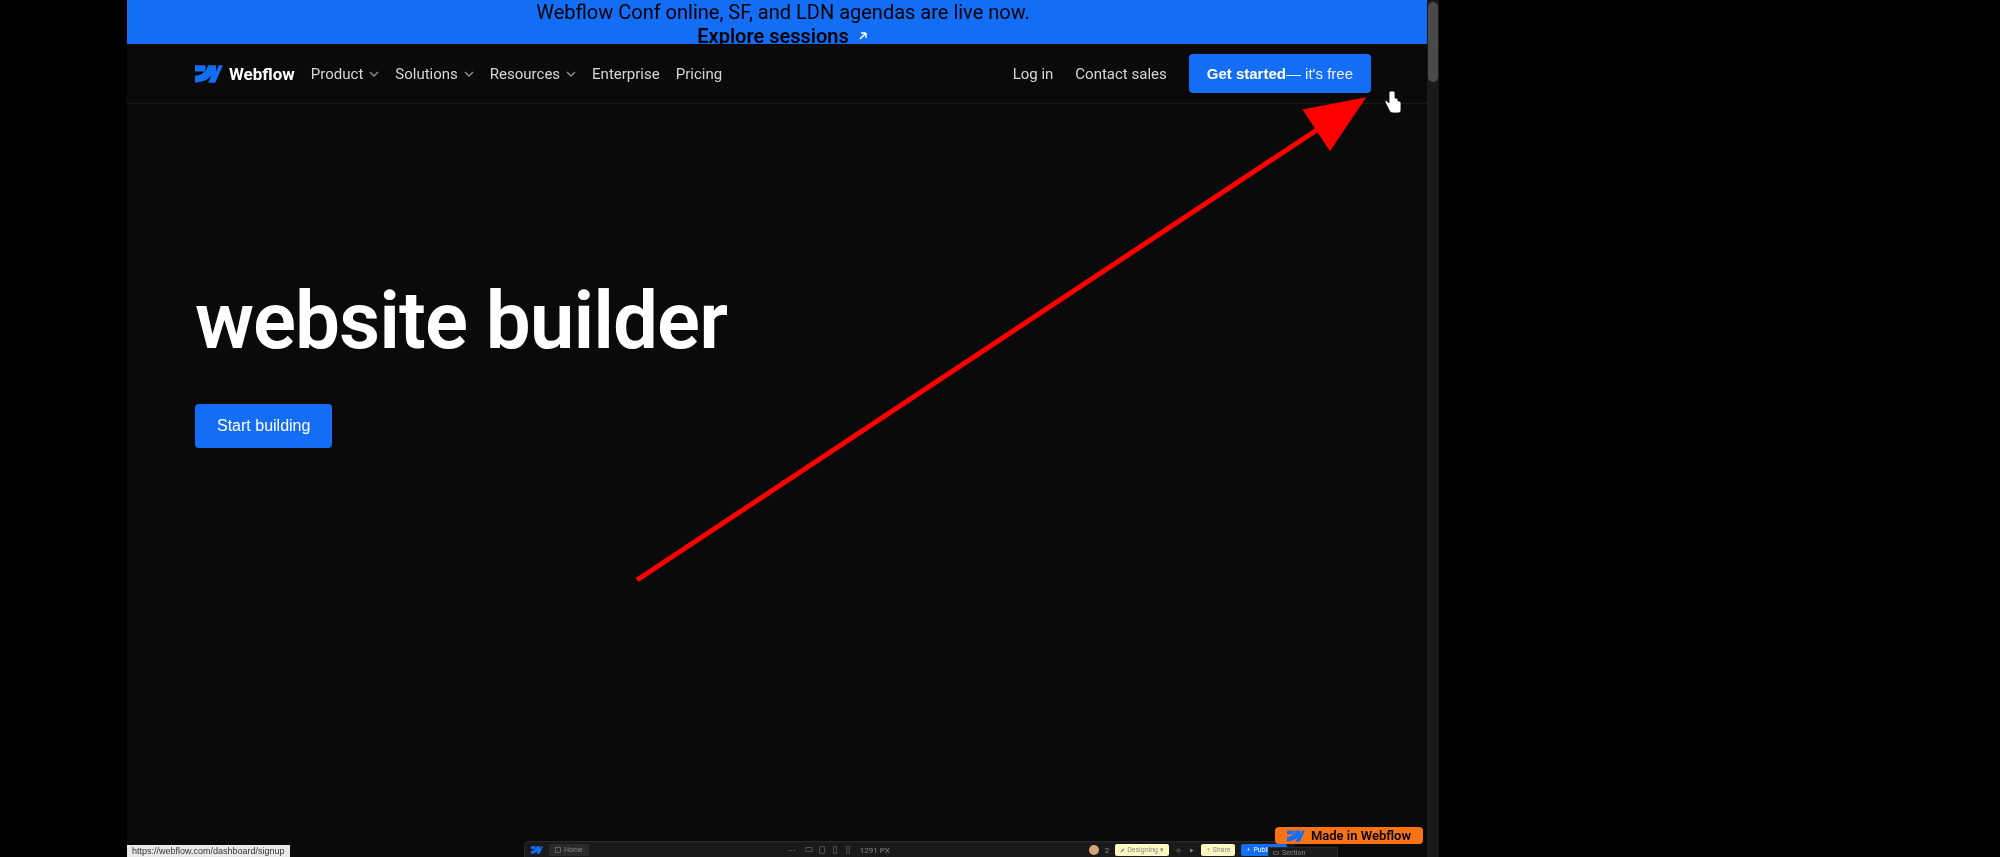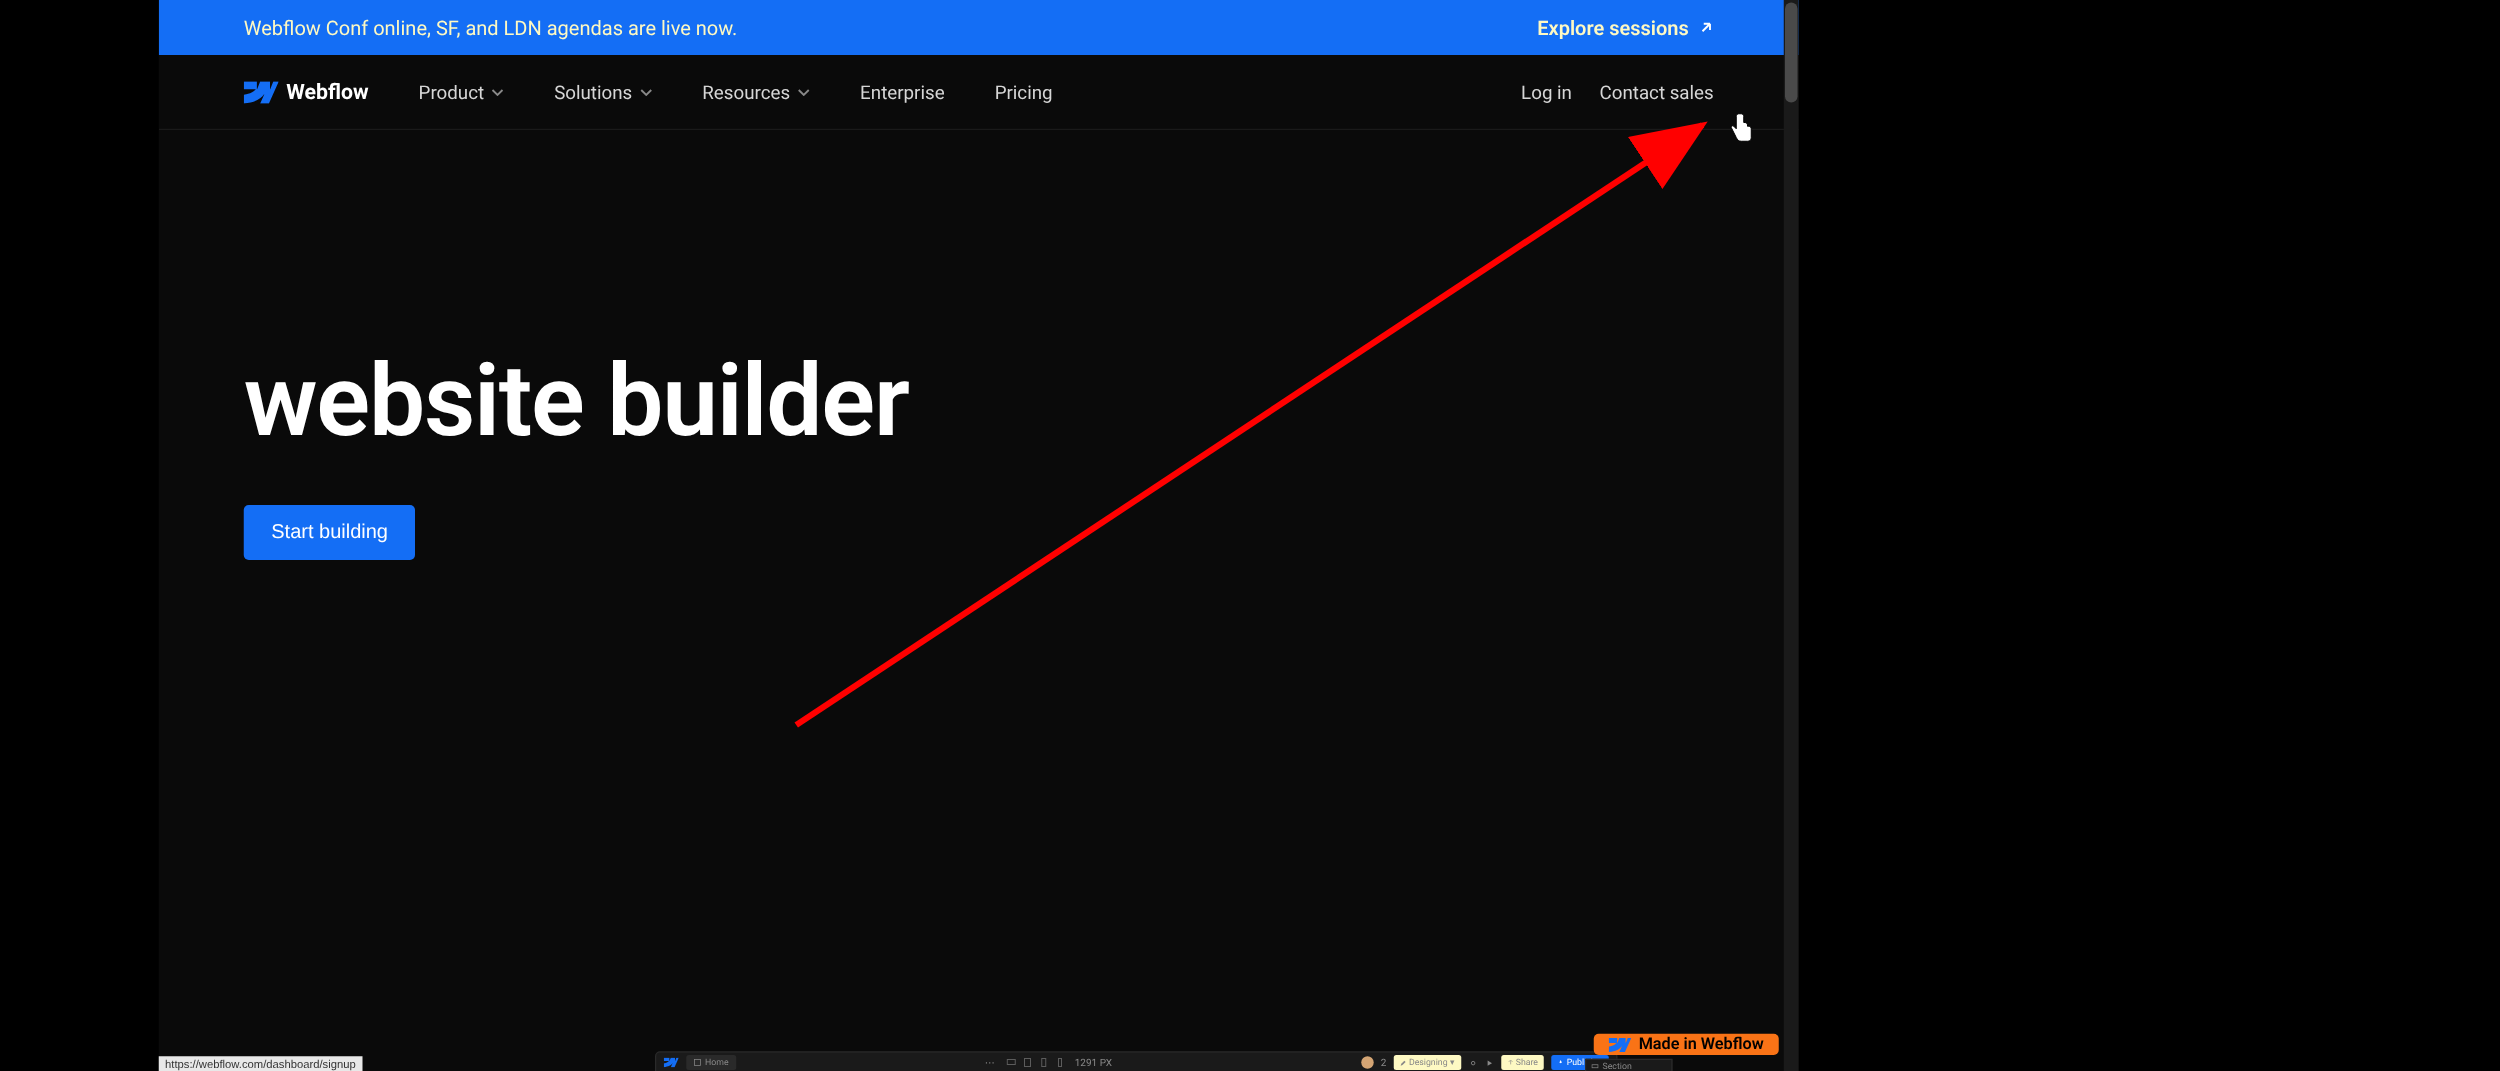--- a/index.html
+++ b/index.html
@@ -27,22 +27,23 @@
       overflow: hidden;
     }
     
     .announcement-bar {
       background: #146ef5;
       height: 44px;
       display: flex;
       align-items: center;
       justify-content: space-between;
       padding: 0 68px;
-      color: #fef9c3;
-      font-size: 16px;
+      color: #000000;
+      font-size: 20px;
+      flex-direction: column;
     }
     
     .announcement-cta {
       display: flex;
       align-items: center;
       gap: 8px;
       font-weight: 600;
       cursor: pointer;
     }
     
@@ -56,21 +57,21 @@
       display: flex;
       align-items: center;
       justify-content: space-between;
       padding: 0 68px;
       border-bottom: 1px solid #1a1a1a;
     }
     
     .nav-left {
       display: flex;
       align-items: center;
-      gap: 40px;
+      gap: 16px;
     }
     
     .logo {
       display: flex;
       align-items: center;
       gap: 6px;
       color: #fff;
       font-weight: 700;
       font-size: 17px;
     }
@@ -399,20 +400,24 @@
       </div>
 
       <div class="nav-item">
         <span>Pricing</span>
       </div>
     </div>
 
     <div class="nav-right">
       <span class="nav-link">Log in</span>
       <span class="nav-link">Contact sales</span>
+      <button class="cta-button">
+        <span class="bold">Get started</span>
+        <span class="light"> — it's free</span>
+      </button>
     </div>
   </div>
 
   <div class="hero">
     <div class="bg-lines">
       <div class="bg-line" style="left:520px"></div>
       <div class="bg-line" style="left:650px"></div>
       <div class="bg-line" style="left:760px"></div>
       <div class="bg-line" style="left:890px"></div>
     </div>

